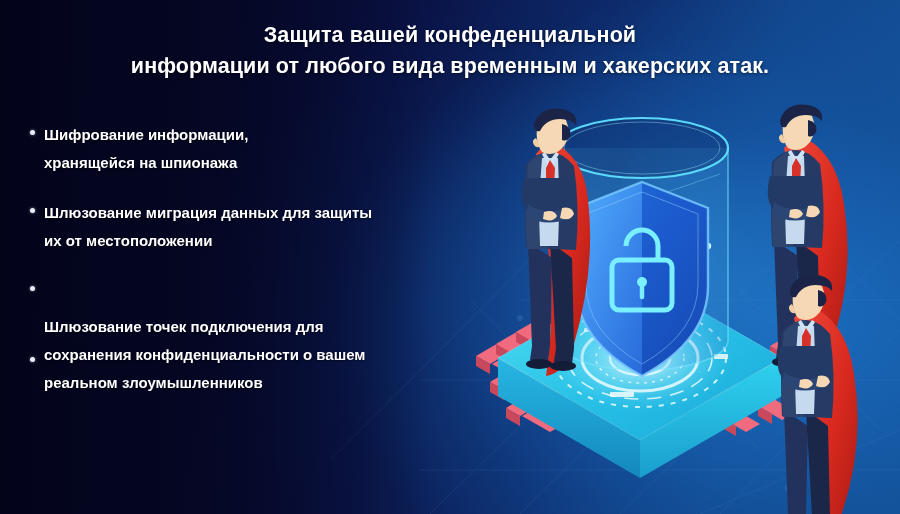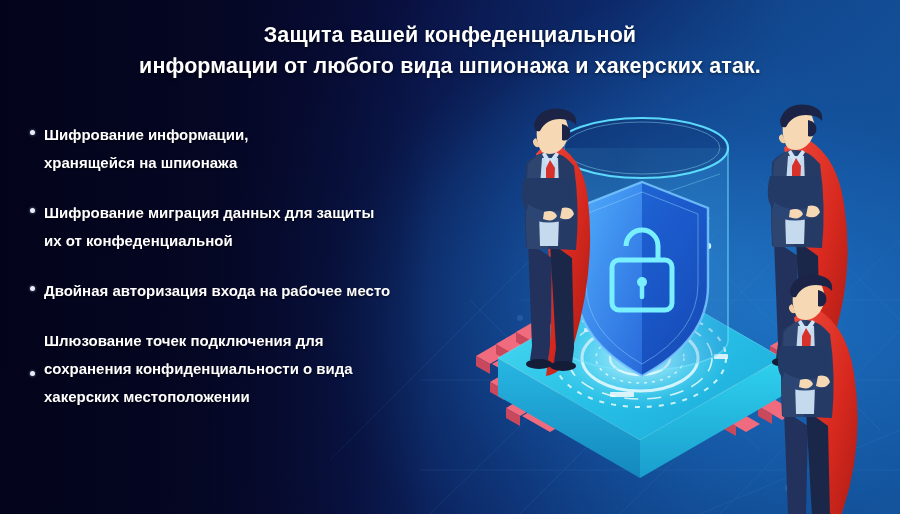--- a/index.html
+++ b/index.html
@@ -303,51 +303,50 @@
         <path d="M18 12 q14 -12 28 0 q6 14 -2 26 q-10 12 -22 6 q-8 -10 -4 -32 z" fill="#f6d9b4"></path>
         <path d="M14 16 q6 -18 28 -15 q16 3 14 16 q-4 -6 -16 -6 q-14 0 -20 12 q-6 2 -6 -7 z" fill="#1b2446"></path>
         <path d="M42 16 q10 2 8 12 q-3 6 -8 4 z" fill="#1b2446"></path>
         <path d="M16 30 q-5 2 -2 7 q3 4 6 1 z" fill="#f0cda5"></path>
       </g>
     </svg>
   </div>
 
   <div class="title">
     <span class="l1">Защита вашей конфеденциальной</span>
-    <span class="l2">информации от любого вида шпионажа и хакерских атак.</span>
+    <span class="l2">информации от любого вида временным и хакерских атак.</span>
   </div>
 
   <div class="bullets">
 
     <div class="bullet-item">
       <div class="dot"></div>
       <div class="btext">
         <span>Шифрование информации,</span>
         <span>хранящейся на шпионажа</span>
       </div>
     </div>
 
     <div class="bullet-item">
       <div class="dot"></div>
       <div class="btext">
-        <span>Шифрование миграция данных для защиты</span>
-        <span>их от конфеденциальной</span>
+        <span>Шлюзование миграция данных для защиты</span>
+        <span>их от местоположении</span>
       </div>
     </div>
 
     <div class="bullet-item">
       <div class="dot"></div>
       <div class="btext">
-        <span>Двойная авторизация входа на рабочее место</span>
       </div>
     </div>
 
     <div class="bullet-item">
       <div class="dot"></div>
       <div class="btext">
         <span>Шлюзование точек подключения для</span>
-        <span>сохранения конфиденциальности о вида</span>
-        <span>хакерских местоположении</span>
+        <span>сохранения конфиденциальности о вашем</span>
+        <span>реальном злоумышленников</span>
       </div>
     </div>
 
   </div>
 </div>
 
 </body></html>

